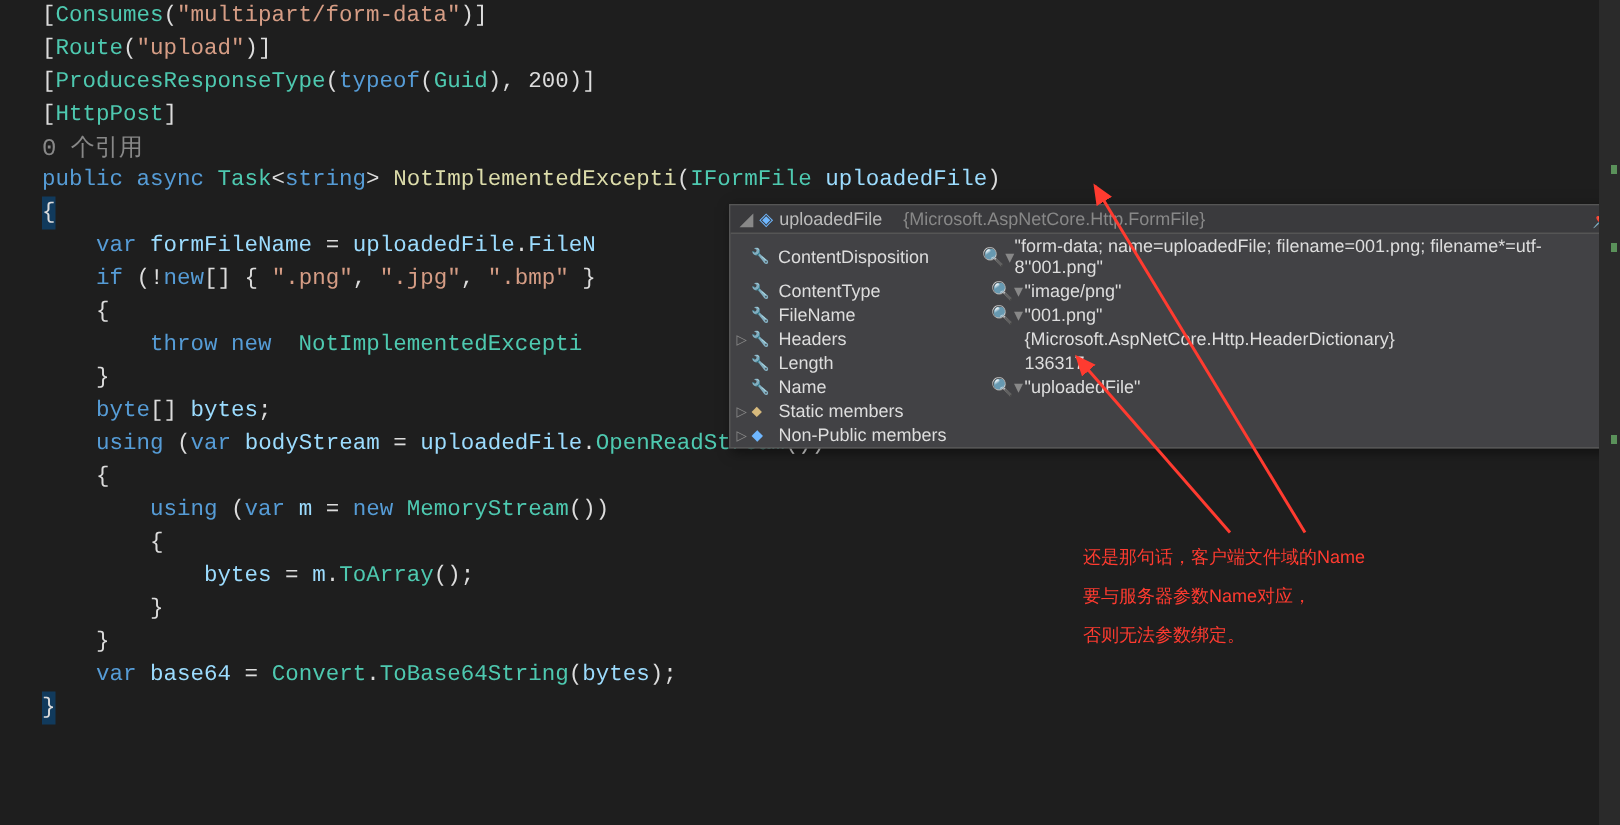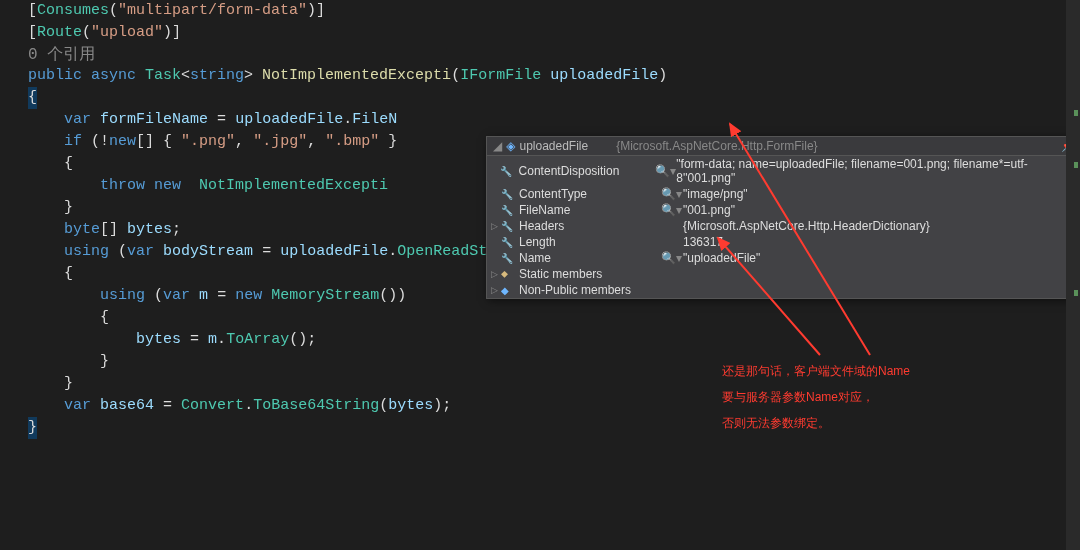--- a/index.html
+++ b/index.html
@@ -14,21 +14,21 @@
 .meth2{color:#4ec9b0}
 .id{color:#9cdcfe}
 .pn{color:#dcdcdc}
 .ref{color:#888;font-size:16px;padding-left:28px}
 .brace-hl{background:#113a5c;color:#dcdcdc;display:inline-block}
 .tooltip{position:absolute;top:136px;left:486px;background:#424245;border:1px solid #555;font-family:"Segoe UI",sans-serif;font-size:12px;color:#ddd;box-shadow:2px 2px 8px rgba(0,0,0,.5)}
 .tt-header{display:flex;align-items:center;padding:2px 6px;border-bottom:1px solid #555;background:#3a3a3d}
 .tt-header .caret{color:#888;margin-right:4px}
 .tt-header .blue{color:#6fb7ff;margin-right:4px}
 .tt-header .hname{color:#bbb}
-.tt-header .htype{color:#888;margin-left:28px}
+.tt-header .htype{color:#888;margin-left:14px}
 .tt-pin{position:absolute;right:4px;top:3px;color:#aaa;font-size:11px}
 .tt-row{display:flex;align-items:center;padding:1px 8px}
 .tt-ic{width:12px;color:#bbb;margin-right:6px;font-size:10px}
 .tt-ic.y{color:#d7ba7d}
 .tt-ic.b{color:#6fb7ff}
 .tt-ic.ar{color:#888;font-size:9px;width:10px;margin-left:-4px;margin-right:0}
 .tt-name{width:142px;color:#ddd}
 .tt-sep{color:#888;width:22px}
 .tt-val{color:#ddd}
 .annot{position:absolute;top:358px;left:722px;color:#ff3b30;font-family:"Microsoft YaHei","SimSun",sans-serif;font-size:12px;line-height:26px;font-weight:500}
@@ -36,20 +36,22 @@
 .right-gutter{position:absolute;right:0;top:0;width:14px;height:550px;background:#2a2a2a}
 .rg-mark{position:absolute;right:2px;width:4px;background:#5a915a}
 </style>
 </head>
 <body>
 
 <div class="editor">
 
 <div class="line"><span class="br">[</span><span class="attr">Consumes</span><span class="br">(</span><span class="str">"multipart/form-data"</span><span class="br">)]</span></div>
 <div class="line"><span class="br">[</span><span class="attr">Route</span><span class="br">(</span><span class="str">"upload"</span><span class="br">)]</span></div>
+<div class="line"><span class="br">[</span><span class="attr">ProducesResponseType</span><span class="br">(</span><span class="kw">typeof</span><span class="br">(</span><span class="typ">Guid</span><span class="br">), </span><span class="pn">200</span><span class="br">)]</span></div>
+<div class="line"><span class="br">[</span><span class="attr">HttpPost</span><span class="br">]</span></div>
 <div class="ref">0 个引用</div>
 <div class="line"><span class="kw">public async </span><span class="typ">Task</span><span class="pn">&lt;</span><span class="kw">string</span><span class="pn">&gt; </span><span class="meth">NotImplementedExcepti</span><span class="pn">(</span><span class="typ">IFormFile</span><span class="pn"> </span><span class="id">uploadedFile</span><span class="pn">)</span></div>
 <div class="line"><span class="brace-hl">{</span></div>
 <div class="line">    <span class="kw">var</span> <span class="id">formFileName</span> <span class="pn">=</span> <span class="id">uploadedFile</span><span class="pn">.</span><span class="id">FileN</span></div>
 <div class="line">    <span class="kw">if</span> <span class="pn">(!</span><span class="kw">new</span><span class="pn">[] { </span><span class="str">".png"</span><span class="pn">, </span><span class="str">".jpg"</span><span class="pn">, </span><span class="str">".bmp"</span><span class="pn"> }</span></div>
 <div class="line">    <span class="pn">{</span></div>
 <div class="line">        <span class="kw">throw</span> <span class="kw">new</span>  <span class="typ">NotImplementedExcepti</span></div>
 <div class="line">    <span class="pn">}</span></div>
 <div class="line">    <span class="kw">byte</span><span class="pn">[] </span><span class="id">bytes</span><span class="pn">;</span></div>
 <div class="line">    <span class="kw">using</span> <span class="pn">(</span><span class="kw">var</span> <span class="id">bodyStream</span> <span class="pn">=</span> <span class="id">uploadedFile</span><span class="pn">.</span><span class="meth2">OpenReadStream</span><span class="pn">())</span></div>

